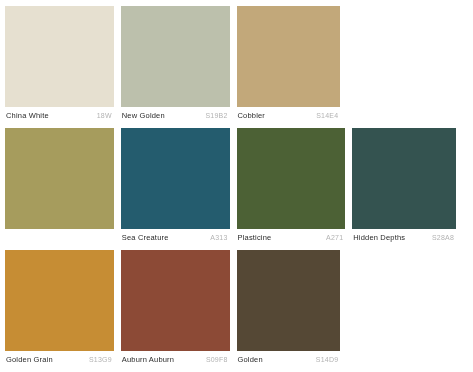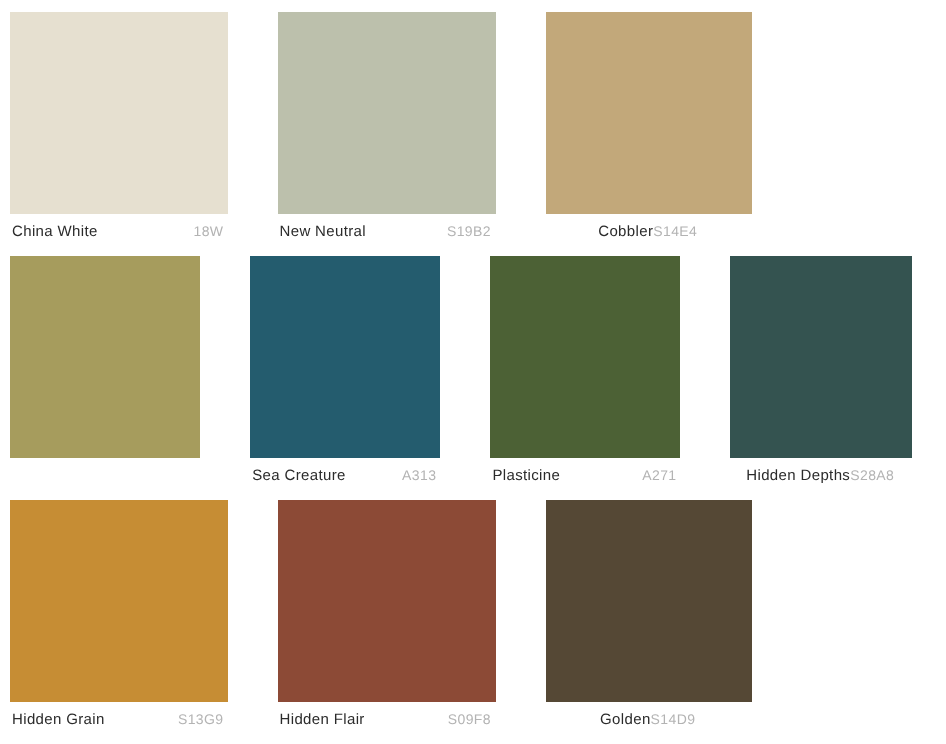--- a/index.html
+++ b/index.html
@@ -24,33 +24,31 @@
     justify-content: flex-start;
     background: #ffffff;
   }
 
   .palette-row {
     display: flex;
     flex-direction: row;
     width: 100%;
     height: 122px;
     margin-bottom: 1px;
-    gap: 18px;
   }
 
   .swatch-cell {
     width: 25%;
     box-sizing: border-box;
     padding-right: 7px;
     display: flex;
     flex-direction: column;
   }
   .swatch-cell.last {
     padding-right: 12px;
-    align-items: center;
   }
 
   .swatch-chip {
     width: 100%;
     height: 101px;
     display: block;
   }
 
   .swatch-caption {
     display: flex;
@@ -87,21 +85,21 @@
     <div class="swatch-cell">
       <div class="swatch-chip" style="background-color: rgb(230, 224, 208);"></div>
       <div class="swatch-caption">
         <span class="swatch-name">China White</span>
         <span class="swatch-code">18W</span>
       </div>
     </div>
     <div class="swatch-cell">
       <div class="swatch-chip" style="background-color: rgb(188, 192, 172);"></div>
       <div class="swatch-caption">
-        <span class="swatch-name">New Neutral</span>
+        <span class="swatch-name">New Golden</span>
         <span class="swatch-code">S19B2</span>
       </div>
     </div>
     <div class="swatch-cell last">
       <div class="swatch-chip" style="background-color: rgb(194, 168, 122);"></div>
       <div class="swatch-caption">
         <span class="swatch-name">Cobbler</span>
         <span class="swatch-code">S14E4</span>
       </div>
     </div>
@@ -131,28 +129,28 @@
         <span class="swatch-name">Hidden Depths</span>
         <span class="swatch-code">S28A8</span>
       </div>
     </div>
   </div>
 
   <div class="palette-row">
     <div class="swatch-cell">
       <div class="swatch-chip" style="background-color: rgb(198, 141, 52);"></div>
       <div class="swatch-caption">
-        <span class="swatch-name">Hidden Grain</span>
+        <span class="swatch-name">Golden Grain</span>
         <span class="swatch-code">S13G9</span>
       </div>
     </div>
     <div class="swatch-cell">
       <div class="swatch-chip" style="background-color: rgb(140, 74, 54);"></div>
       <div class="swatch-caption">
-        <span class="swatch-name">Hidden Flair</span>
+        <span class="swatch-name">Auburn Auburn</span>
         <span class="swatch-code">S09F8</span>
       </div>
     </div>
     <div class="swatch-cell last">
       <div class="swatch-chip" style="background-color: rgb(85, 72, 53);"></div>
       <div class="swatch-caption">
         <span class="swatch-name">Golden</span>
         <span class="swatch-code">S14D9</span>
       </div>
     </div>

